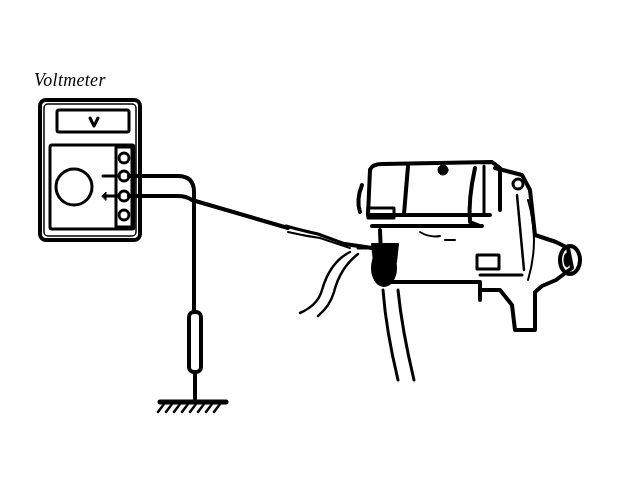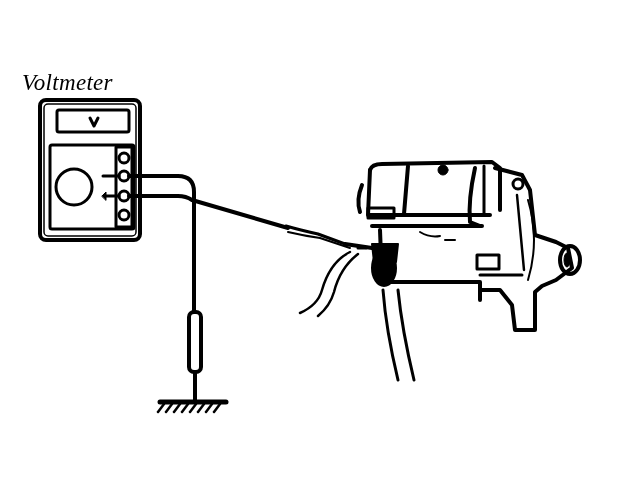--- a/index.html
+++ b/index.html
@@ -1,20 +1,20 @@
 <!DOCTYPE html>
 <html><head>
 <meta charset="utf-8">
 <style>
   html, body { margin:0; padding:0; background:#ffffff; }
   body { width:618px; height:497px; position:relative; overflow:hidden; }
   #diagram { position:absolute; left:0; top:0; width:618px; height:497px; }
   .label {
-    position:absolute; left:22px; top:70px;
-    font-family:"Liberation Serif", serif; font-style:italic; font-size:23px;
+    position:absolute; left:34px; top:70px;
+    font-family:"Liberation Serif", serif; font-style:italic; font-size:18px;
     color:#000; letter-spacing:0.3px;
   }
 </style>
 </head>
 <body>
 
 <div class="label">Voltmeter</div>
 
 <svg id="diagram" viewBox="0 0 618 497" xmlns="http://www.w3.org/2000/svg">
   <g fill="none" stroke="#000" stroke-linecap="round" stroke-linejoin="round">

